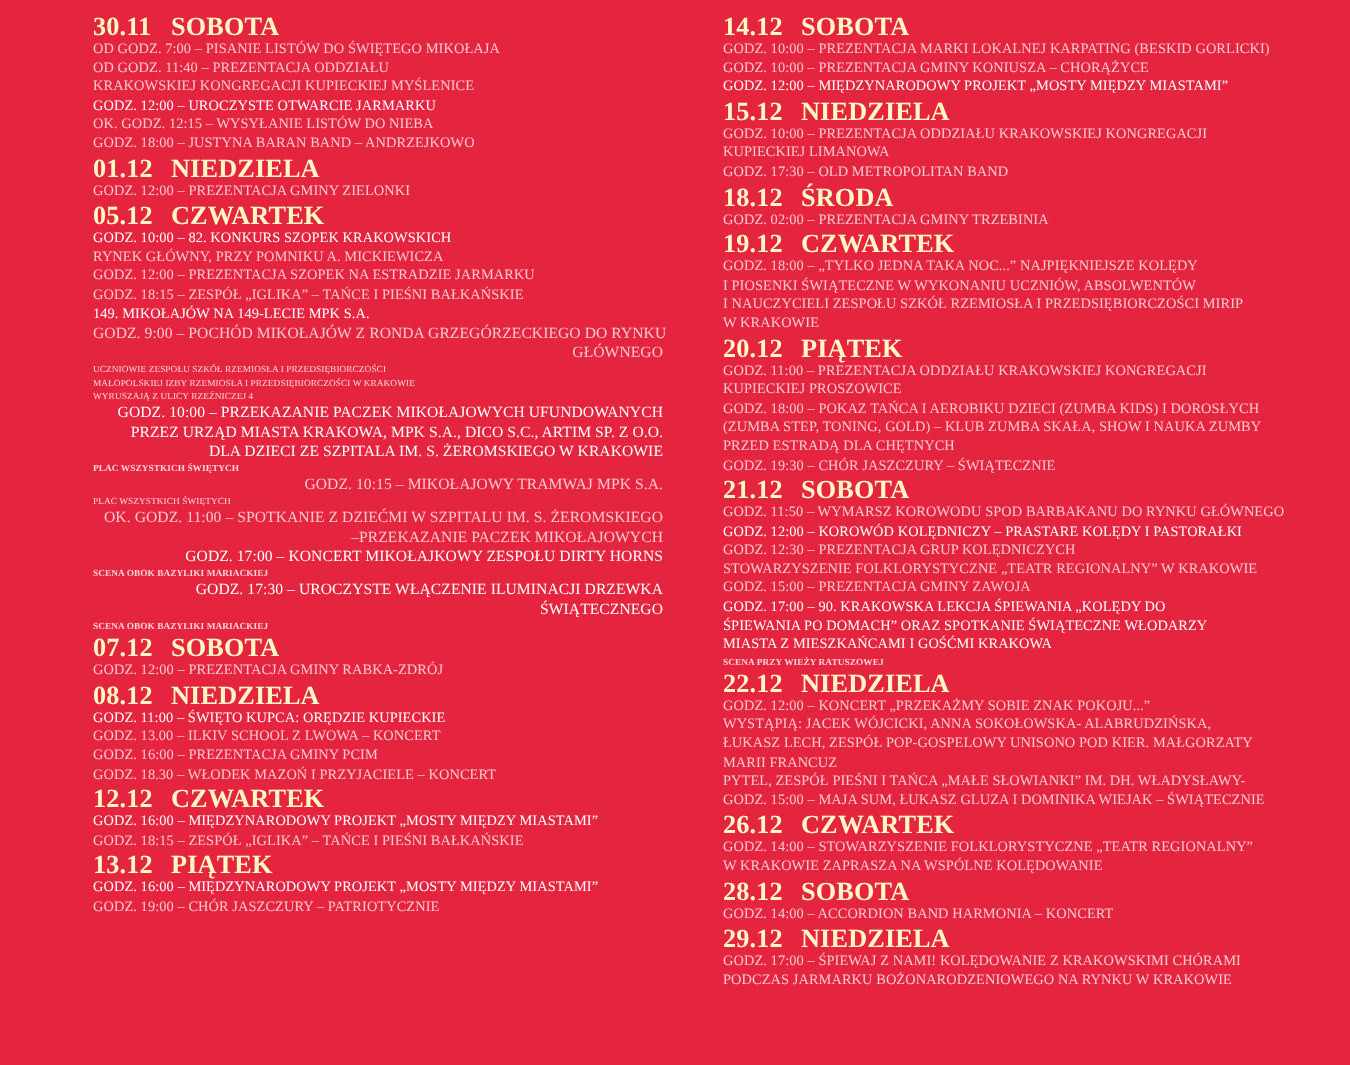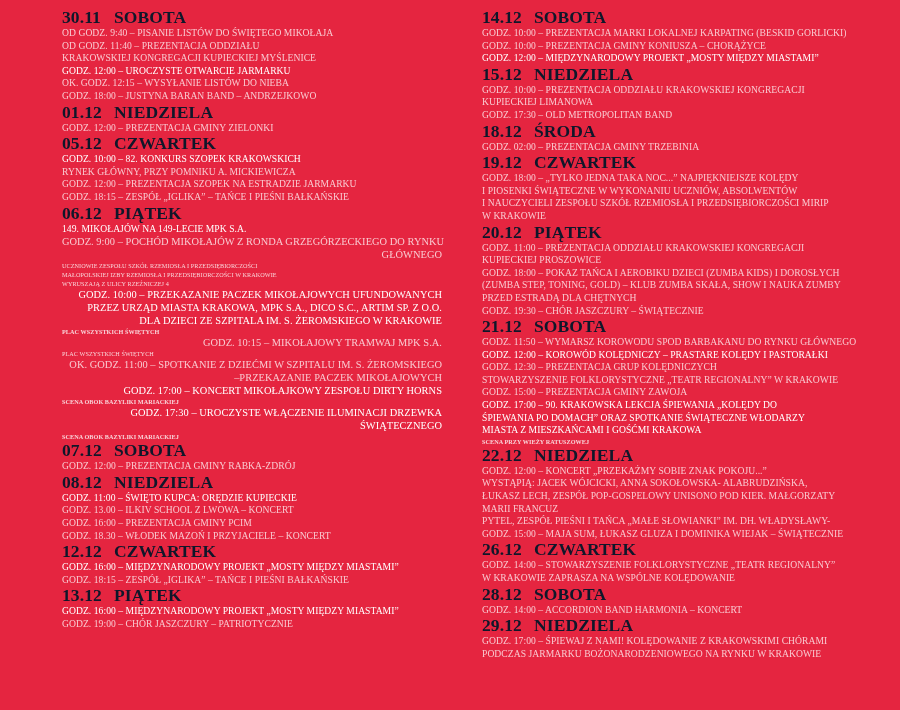--- a/index.html
+++ b/index.html
@@ -20,21 +20,21 @@
       top: 8px;
     }
     .col-left { left: 62px; width: 380px; }
     .col-right { left: 482px; width: 440px; }
     .day {
       margin: 0;
     }
     .day-head {
       font-family: "Liberation Serif", "DejaVu Serif", serif;
       font-weight: bold;
-      color: #0f172a;
+      color: #fef9c3;
       font-size: 17.5px;
       line-height: 19px;
       height: 19px;
       white-space: nowrap;
       letter-spacing: 0.1px;
     }
     .day-head .date { display: inline-block; width: 52px; }
     .day-head .weekday { display: inline-block; }
     .line {
       font-family: "Liberation Serif", "DejaVu Serif", serif;
@@ -62,40 +62,39 @@
     .line.small.light {
       font-weight: normal;
     }
   </style>
 </head>
 <body>
 
 <div class="col col-left">
     <div class="day">
       <div class="day-head"><span class="date">30.11</span><span class="weekday">SOBOTA</span></div>
-      <div class="line">OD GODZ. 9:40 – PISANIE LISTÓW DO ŚWIĘTEGO MIKOŁAJA</div>
+      <div class="line">OD GODZ. 7:00 – PISANIE LISTÓW DO ŚWIĘTEGO MIKOŁAJA</div>
       <div class="line">OD GODZ. 11:40 – PREZENTACJA ODDZIAŁU</div>
       <div class="line">KRAKOWSKIEJ KONGREGACJI KUPIECKIEJ MYŚLENICE</div>
       <div class="line bold">GODZ. 12:00 – UROCZYSTE OTWARCIE JARMARKU</div>
       <div class="line">OK. GODZ. 12:15 – WYSYŁANIE LISTÓW DO NIEBA</div>
       <div class="line">GODZ. 18:00 – JUSTYNA BARAN BAND – ANDRZEJKOWO</div>
     </div>
     <div class="day">
       <div class="day-head"><span class="date">01.12</span><span class="weekday">NIEDZIELA</span></div>
       <div class="line">GODZ. 12:00 – PREZENTACJA GMINY ZIELONKI</div>
     </div>
     <div class="day">
       <div class="day-head"><span class="date">05.12</span><span class="weekday">CZWARTEK</span></div>
       <div class="line bold">GODZ. 10:00 – 82. KONKURS SZOPEK KRAKOWSKICH</div>
       <div class="line">RYNEK GŁÓWNY, PRZY POMNIKU A. MICKIEWICZA</div>
       <div class="line">GODZ. 12:00 – PREZENTACJA SZOPEK NA ESTRADZIE JARMARKU</div>
       <div class="line">GODZ. 18:15 – ZESPÓŁ „IGLIKA” – TAŃCE I PIEŚNI BAŁKAŃSKIE</div>
     </div>
     <div class="day">
-      <div class="day-head"><span class="date">06.12</span><span class="weekday">PIĄTEK</span></div>
       <div class="line bold">149. MIKOŁAJÓW NA 149-LECIE MPK S.A.</div>
       <div class="line big">GODZ. 9:00 – POCHÓD MIKOŁAJÓW Z RONDA GRZEGÓRZECKIEGO DO RYNKU</div>
       <div class="line big">GŁÓWNEGO</div>
       <div class="line small light">UCZNIOWIE ZESPOŁU SZKÓŁ RZEMIOSŁA I PRZEDSIĘBIORCZOŚCI</div>
       <div class="line small light">MAŁOPOLSKIEJ IZBY RZEMIOSŁA I PRZEDSIĘBIORCZOŚCI W KRAKOWIE</div>
       <div class="line small light">WYRUSZAJĄ Z ULICY RZEŹNICZEJ 4</div>
       <div class="line bold big">GODZ. 10:00 – PRZEKAZANIE PACZEK MIKOŁAJOWYCH UFUNDOWANYCH</div>
       <div class="line bold big">PRZEZ URZĄD MIASTA KRAKOWA, MPK S.A., DICO S.C., ARTIM SP. Z O.O.</div>
       <div class="line bold big">DLA DZIECI ZE SZPITALA IM. S. ŻEROMSKIEGO W KRAKOWIE</div>
       <div class="line small">PLAC WSZYSTKICH ŚWIĘTYCH</div>

